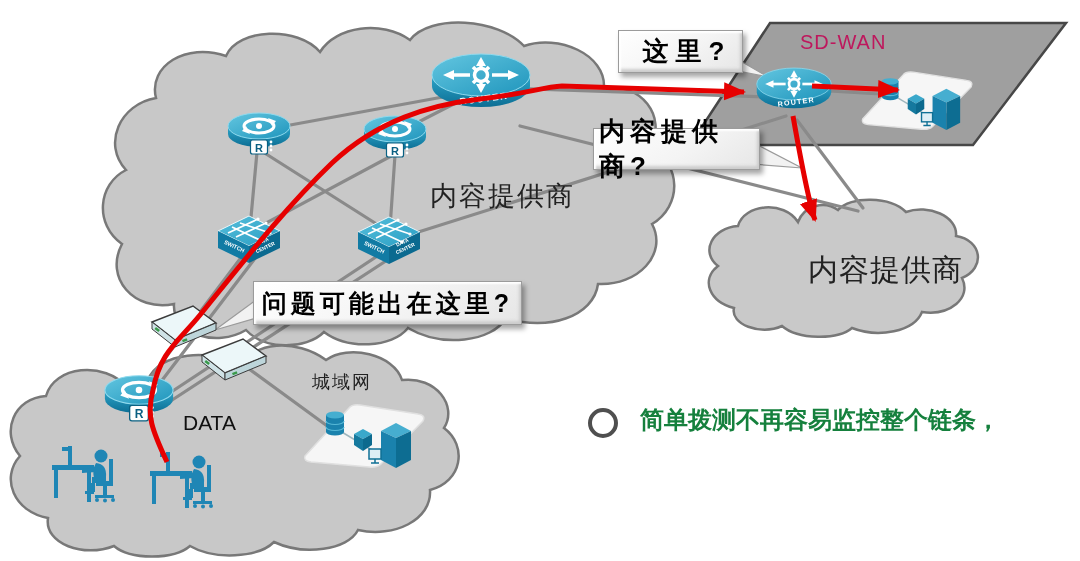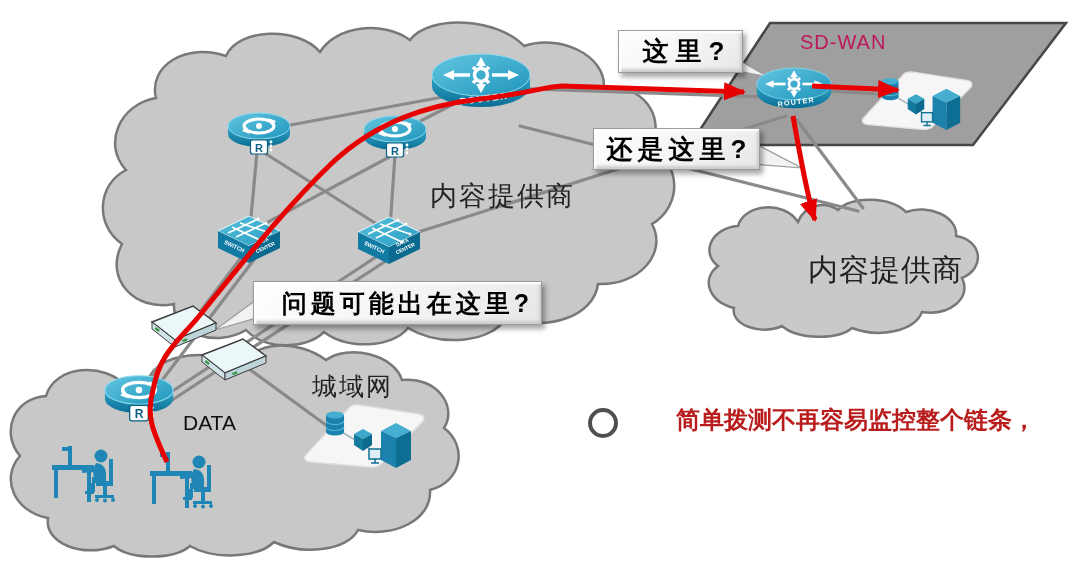--- a/index.html
+++ b/index.html
@@ -3,32 +3,32 @@
 <meta charset="utf-8">
 <style>
   html,body{margin:0;padding:0;background:#ffffff;}
   .stage{position:relative;width:1080px;height:561px;background:#fff;overflow:hidden;
          font-family:"Liberation Sans",sans-serif;}
   .stage svg{position:absolute;left:0;top:0;}
   .lbl{position:absolute;white-space:nowrap;color:#161616;}
   .serif{font-family:"Liberation Serif","DejaVu Serif",serif;}
   .sdwan-lbl{left:800px;top:31px;font-size:20px;letter-spacing:1px;color:#be185d;}
   .backbone-lbl{left:430px;top:178px;font-size:27px;letter-spacing:2px;color:#222;}
-  .metro-lbl{left:312px;top:370px;font-size:25px;letter-spacing:2px;color:#222;}
+  .metro-lbl{left:312px;top:370px;font-size:18px;letter-spacing:2px;color:#222;}
   .content-lbl{left:808px;top:250px;font-size:30px;letter-spacing:1px;color:#222;}
   .bras-lbl{left:183px;top:411px;font-size:21px;color:#101010;}
   .callout{position:absolute;display:flex;align-items:center;justify-content:center;
            background:linear-gradient(145deg,#ffffff 0%,#f4f4f4 55%,#e6e6e6 100%);
            border:1.5px solid #9b9b9b;color:#000;font-weight:bold;
            box-shadow:3px 4px 5px rgba(0,0,0,.35), inset 2px 2px 2px #ffffff, inset -2px -3px 3px #cccccc;}
   .callout-here{left:618px;top:30px;width:110px;height:41px;font-size:26px;letter-spacing:7px;padding-left:13px;}
   .callout-orhere{left:593px;top:128px;width:160px;height:40px;font-size:26px;letter-spacing:5px;padding-left:5px;}
-  .callout-problem{left:253px;top:281px;width:267px;height:42px;font-size:25px;letter-spacing:4px;padding-left:20px;}
-  .note{position:absolute;left:676px;top:404px;width:400px;font-size:24px;line-height:32px;
-        font-weight:bold;color:#b91c1c;}
+  .callout-problem{left:253px;top:281px;width:267px;height:42px;font-size:25px;letter-spacing:4px;padding-left:0;}
+  .note{position:absolute;left:640px;top:404px;width:400px;font-size:24px;line-height:32px;
+        font-weight:bold;color:#15803d;}
   .note-bullet{position:absolute;left:588px;top:408px;width:22px;height:22px;border:4px solid #4f4f4f;
         border-radius:50%;background:transparent;}
   svg text{font-family:"Liberation Sans",sans-serif;}
 </style>
 </head>
 <body>
 
 <div class="stage">
 
 <svg width="1080" height="561" viewBox="0 0 1080 561">
@@ -229,21 +229,21 @@
   </g>
 </svg>
 
 <div class="lbl sdwan-lbl">SD-WAN</div>
 <div class="lbl serif backbone-lbl">内容提供商</div>
 <div class="lbl serif metro-lbl">城域网</div>
 <div class="lbl serif content-lbl">内容提供商</div>
 <div class="lbl bras-lbl">DATA</div>
 
 <div class="callout callout-here">这里?</div>
-<div class="callout callout-orhere">还是这里?</div>
+<div class="callout callout-orhere">内容提供商?</div>
 <div class="callout callout-problem">问题可能出在这里?</div>
 
 <div class="note-bullet"></div>
 <div class="note">
   <div>简单拨测不再容易监控整个链条，</div>
 </div>
 
 </div>
 
 </body></html>

